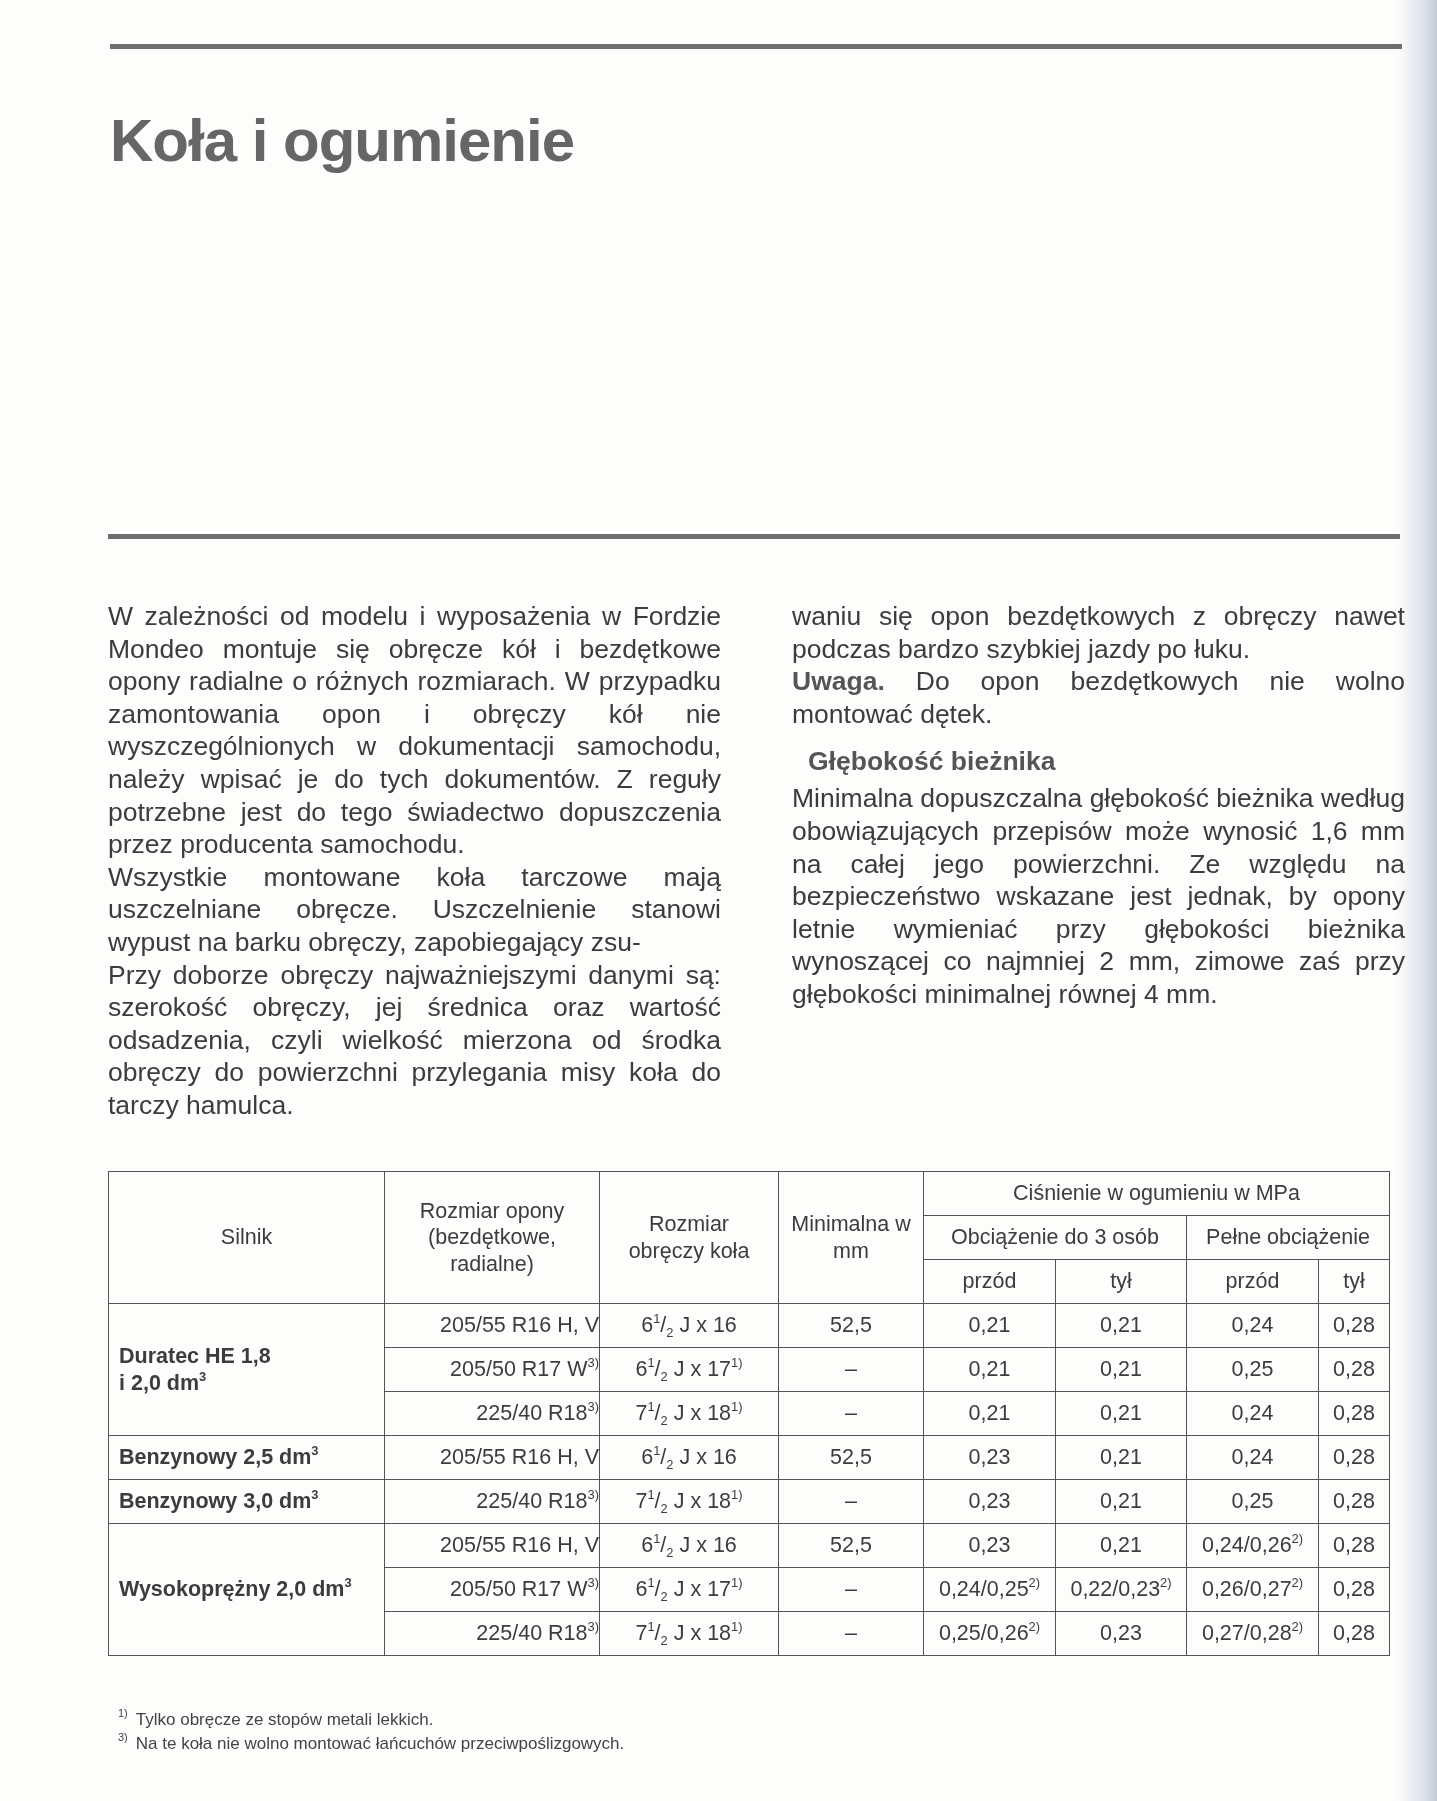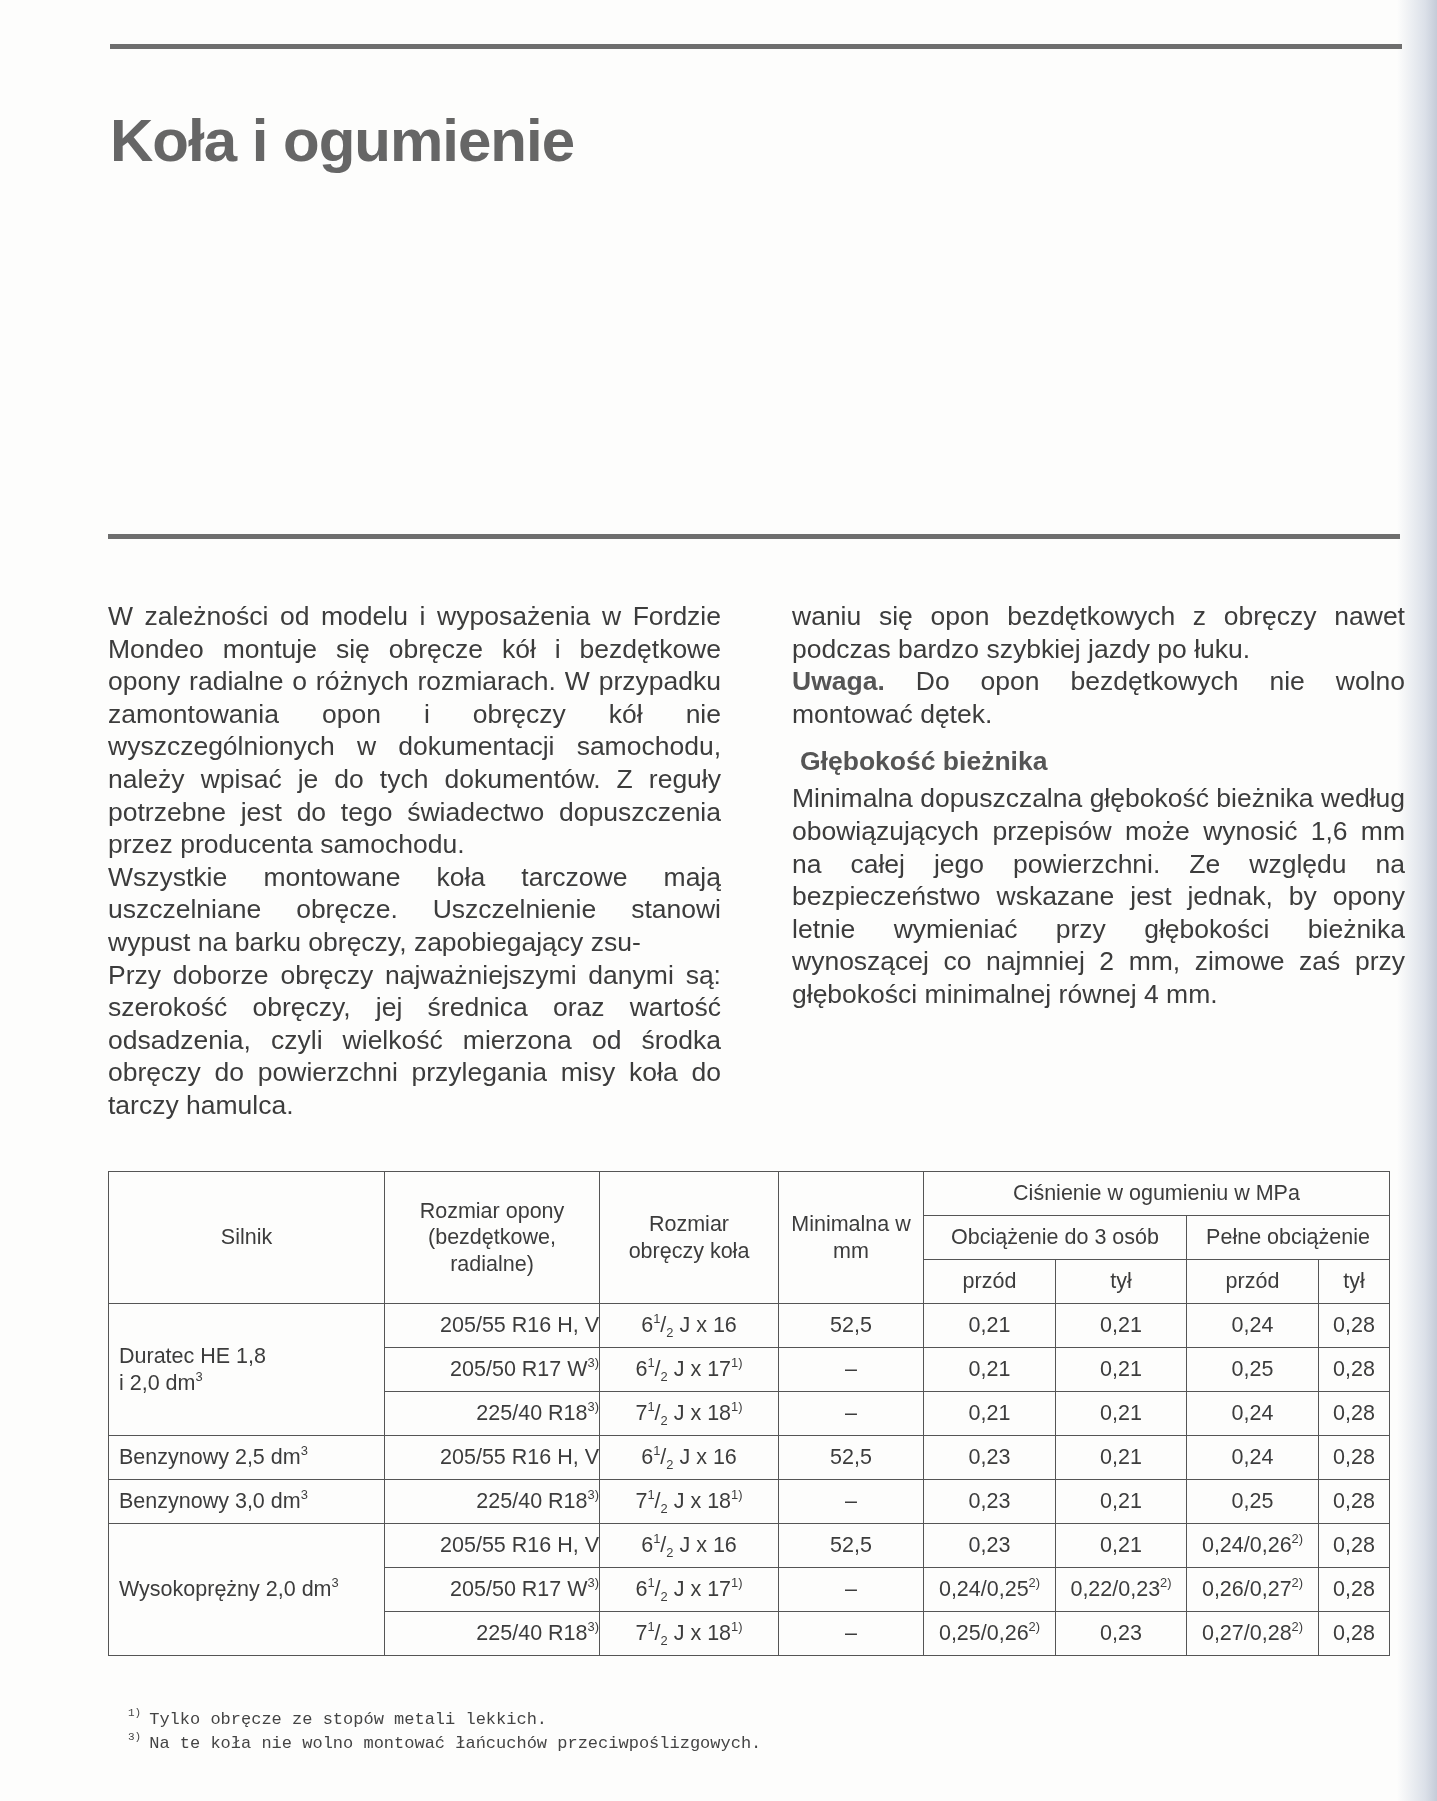--- a/index.html
+++ b/index.html
@@ -23,39 +23,39 @@
   }
   .col {
     position: absolute; top: 600px; width: 613px;
     font-size: 26.5px; line-height: 32.6px; color: #3c3c3c;
     text-align: justify;
   }
   .col.left { left: 108px; }
   .col.right { left: 792px; }
   .col p { margin: 0; }
   .col .bold { font-weight: bold; color: #555; }
-  .col h3 { margin: 12px 0 2px 8px; font-size: 26.5px; font-weight: bold; color: #555; line-height: 38px; }
+  .col h3 { margin: 12px 0 2px 16px; font-size: 26.5px; font-weight: bold; color: #555; line-height: 38px; }
 
   table.spec {
     position: absolute; left: 108px; top: 1171px;
     border-collapse: collapse; table-layout: fixed;
     font-size: 21.5px; color: #3c3c3c;
   }
   table.spec td, table.spec th {
     border: 1.5px solid #555; font-weight: normal; text-align: center;
     padding: 0; height: 43px; line-height: 1.22;
   }
   table.spec th.tall { vertical-align: middle; }
-  table.spec td.engine { text-align: left; padding-left: 10px; }
+  table.spec td.engine { text-align: left; padding-left: 10px; font-weight: bold; }
   table.spec td.tire { text-align: right; padding-left: 10px; }
   sup { font-size: 60%; line-height: 0; vertical-align: 0.7em; }
   sub { font-size: 60%; line-height: 0; vertical-align: -0.35em; }
   .footnotes {
-    position: absolute; left: 128px; top: 1708px;
-    font-size: 17px; line-height: 23.5px; color: #444; font-family: Liberation Mono, monospace;
+    position: absolute; left: 118px; top: 1708px;
+    font-size: 17px; line-height: 23.5px; color: #444;
   }
   .footnotes div { white-space: nowrap; }
   .footnotes sup { font-size: 11px; margin-right: 8px; }
 </style>
 </head>
 <body>
 
 <div class="edge-shadow"></div>
 
 <div class="rule top"></div>

